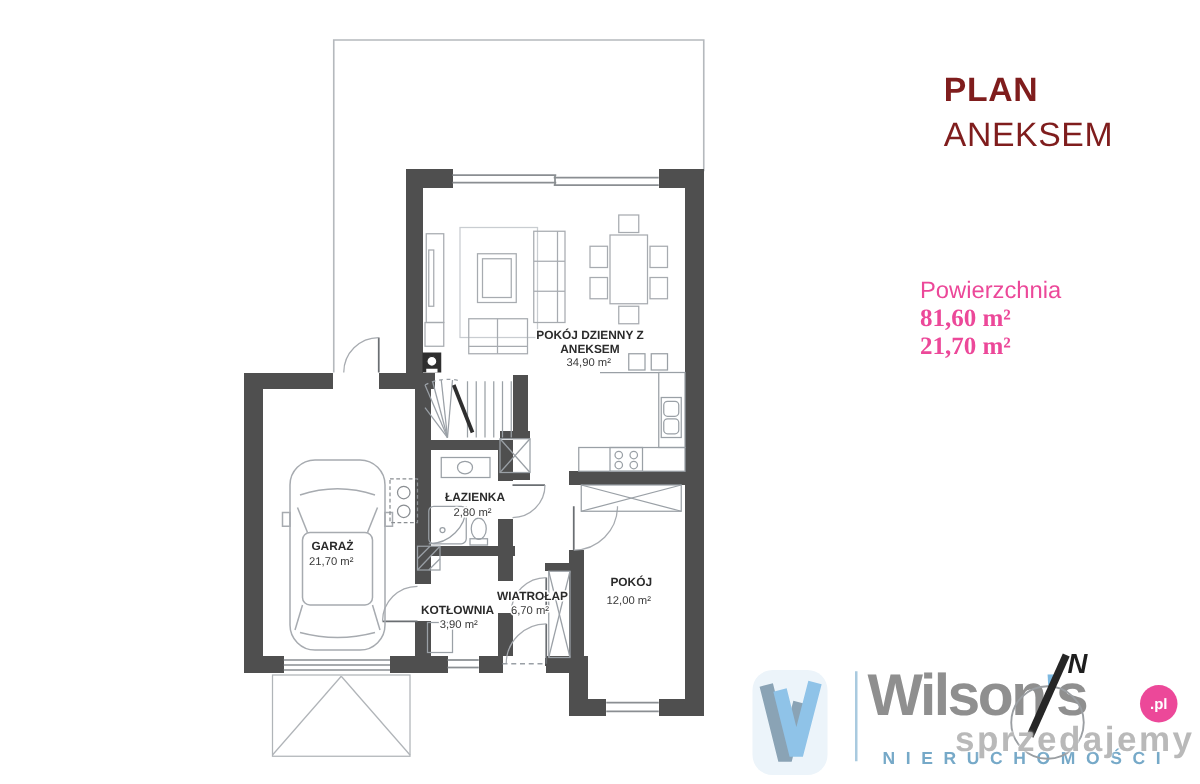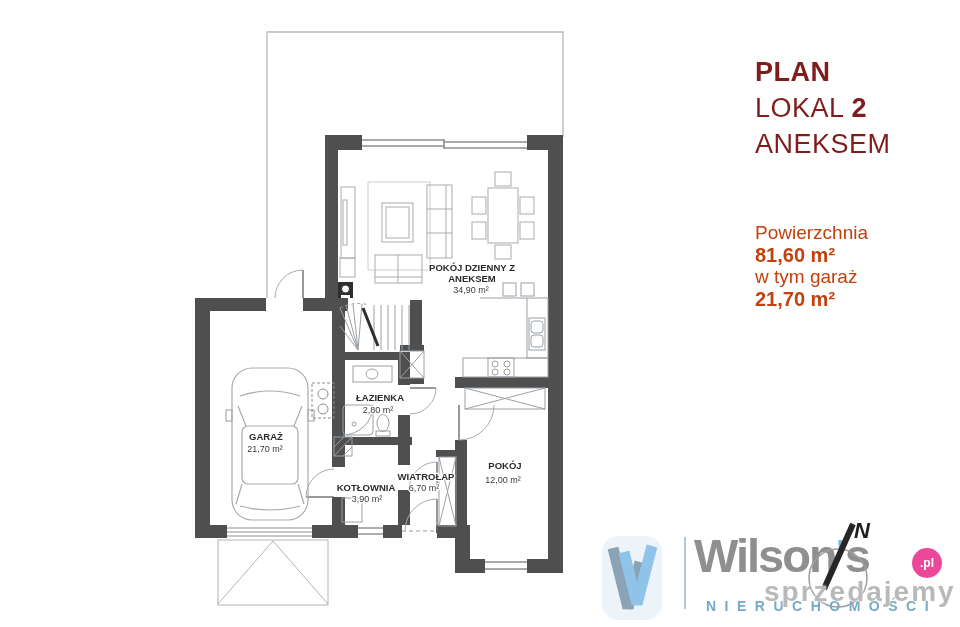--- a/index.html
+++ b/index.html
@@ -2,22 +2,22 @@
 <html><head>
 <meta charset="utf-8">
 <style>
   html,body{margin:0;padding:0;}
   body{width:960px;height:627px;background:#ffffff;position:relative;overflow:hidden;
        font-family:"Liberation Sans", sans-serif;}
   .abs{position:absolute;}
   
   .title-block{left:755px;top:54px;color:#7f1d1d;font-size:27px;line-height:36px;letter-spacing:.5px;}
   .title-block .b{font-weight:bold;}
-  .area-block{left:755px;top:222px;color:#c2410c;font-size:19px;line-height:22px;}
-  .area-block .b{font-weight:bold;font-size:20px;}
+  .area-block{left:736px;top:222px;color:#ec4899;font-size:19px;line-height:22px;}
+  .area-block .b{font-weight:bold;font-size:20px;font-family:Liberation Serif, serif;}
   
   .logo-badge{left:602px;top:536px;width:60px;height:84px;border-radius:16px;background:#ecf4fa;}
   .logo-divider{left:684px;top:537px;width:2px;height:72px;background:#a9cadf;}
   .brand-name{left:694px;top:528px;font-size:47px;font-weight:bold;color:#8f8f8f;letter-spacing:-2px;}
   .brand-name .apo{color:#7db8e0;}
   .brand-sub{left:706px;top:598px;font-size:14px;color:#76a9c8;letter-spacing:8.5px;font-weight:bold;}
   .compass{left:800px;top:505px;}
   .watermark{left:764px;top:576px;font-size:28px;font-weight:bold;letter-spacing:2px;
              color:rgba(128,128,128,.55);z-index:6;
              text-shadow:0 0 1px #fff,0 0 3px #fff;}
@@ -261,31 +261,26 @@
     </g>
     <g>
       <text class="room-name halo" x="505" y="469">POKÓJ</text>
       <text class="room-area halo" x="503" y="483">12,00 m²</text>
     </g>
   </g>
 </svg>
 
 <div class="abs title-block">
   <div class="b">PLAN</div>
-  <div>
-    <span>LOKAL</span>
-    <span class="b">2</span>
-  </div>
   <div>ANEKSEM</div>
 </div>
 
 <div class="abs area-block">
   <div>Powierzchnia</div>
   <div class="b">81,60 m²</div>
-  <div>w tym garaż</div>
   <div class="b">21,70 m²</div>
 </div>
 
 <div class="abs logo-badge">
   <svg width="60" height="84" viewBox="0 0 60 84">
     <polyline points="11,12 26,72 38,26" fill="none" stroke="#8aa3b5" stroke-width="11" stroke-linejoin="miter" stroke-linecap="butt"></polyline>
     <polyline points="22,16 35,68 50,10" fill="none" stroke="#8fc3e8" stroke-width="11" stroke-linejoin="miter" stroke-linecap="butt"></polyline>
   </svg>
 </div>
 <div class="abs logo-divider"></div>

